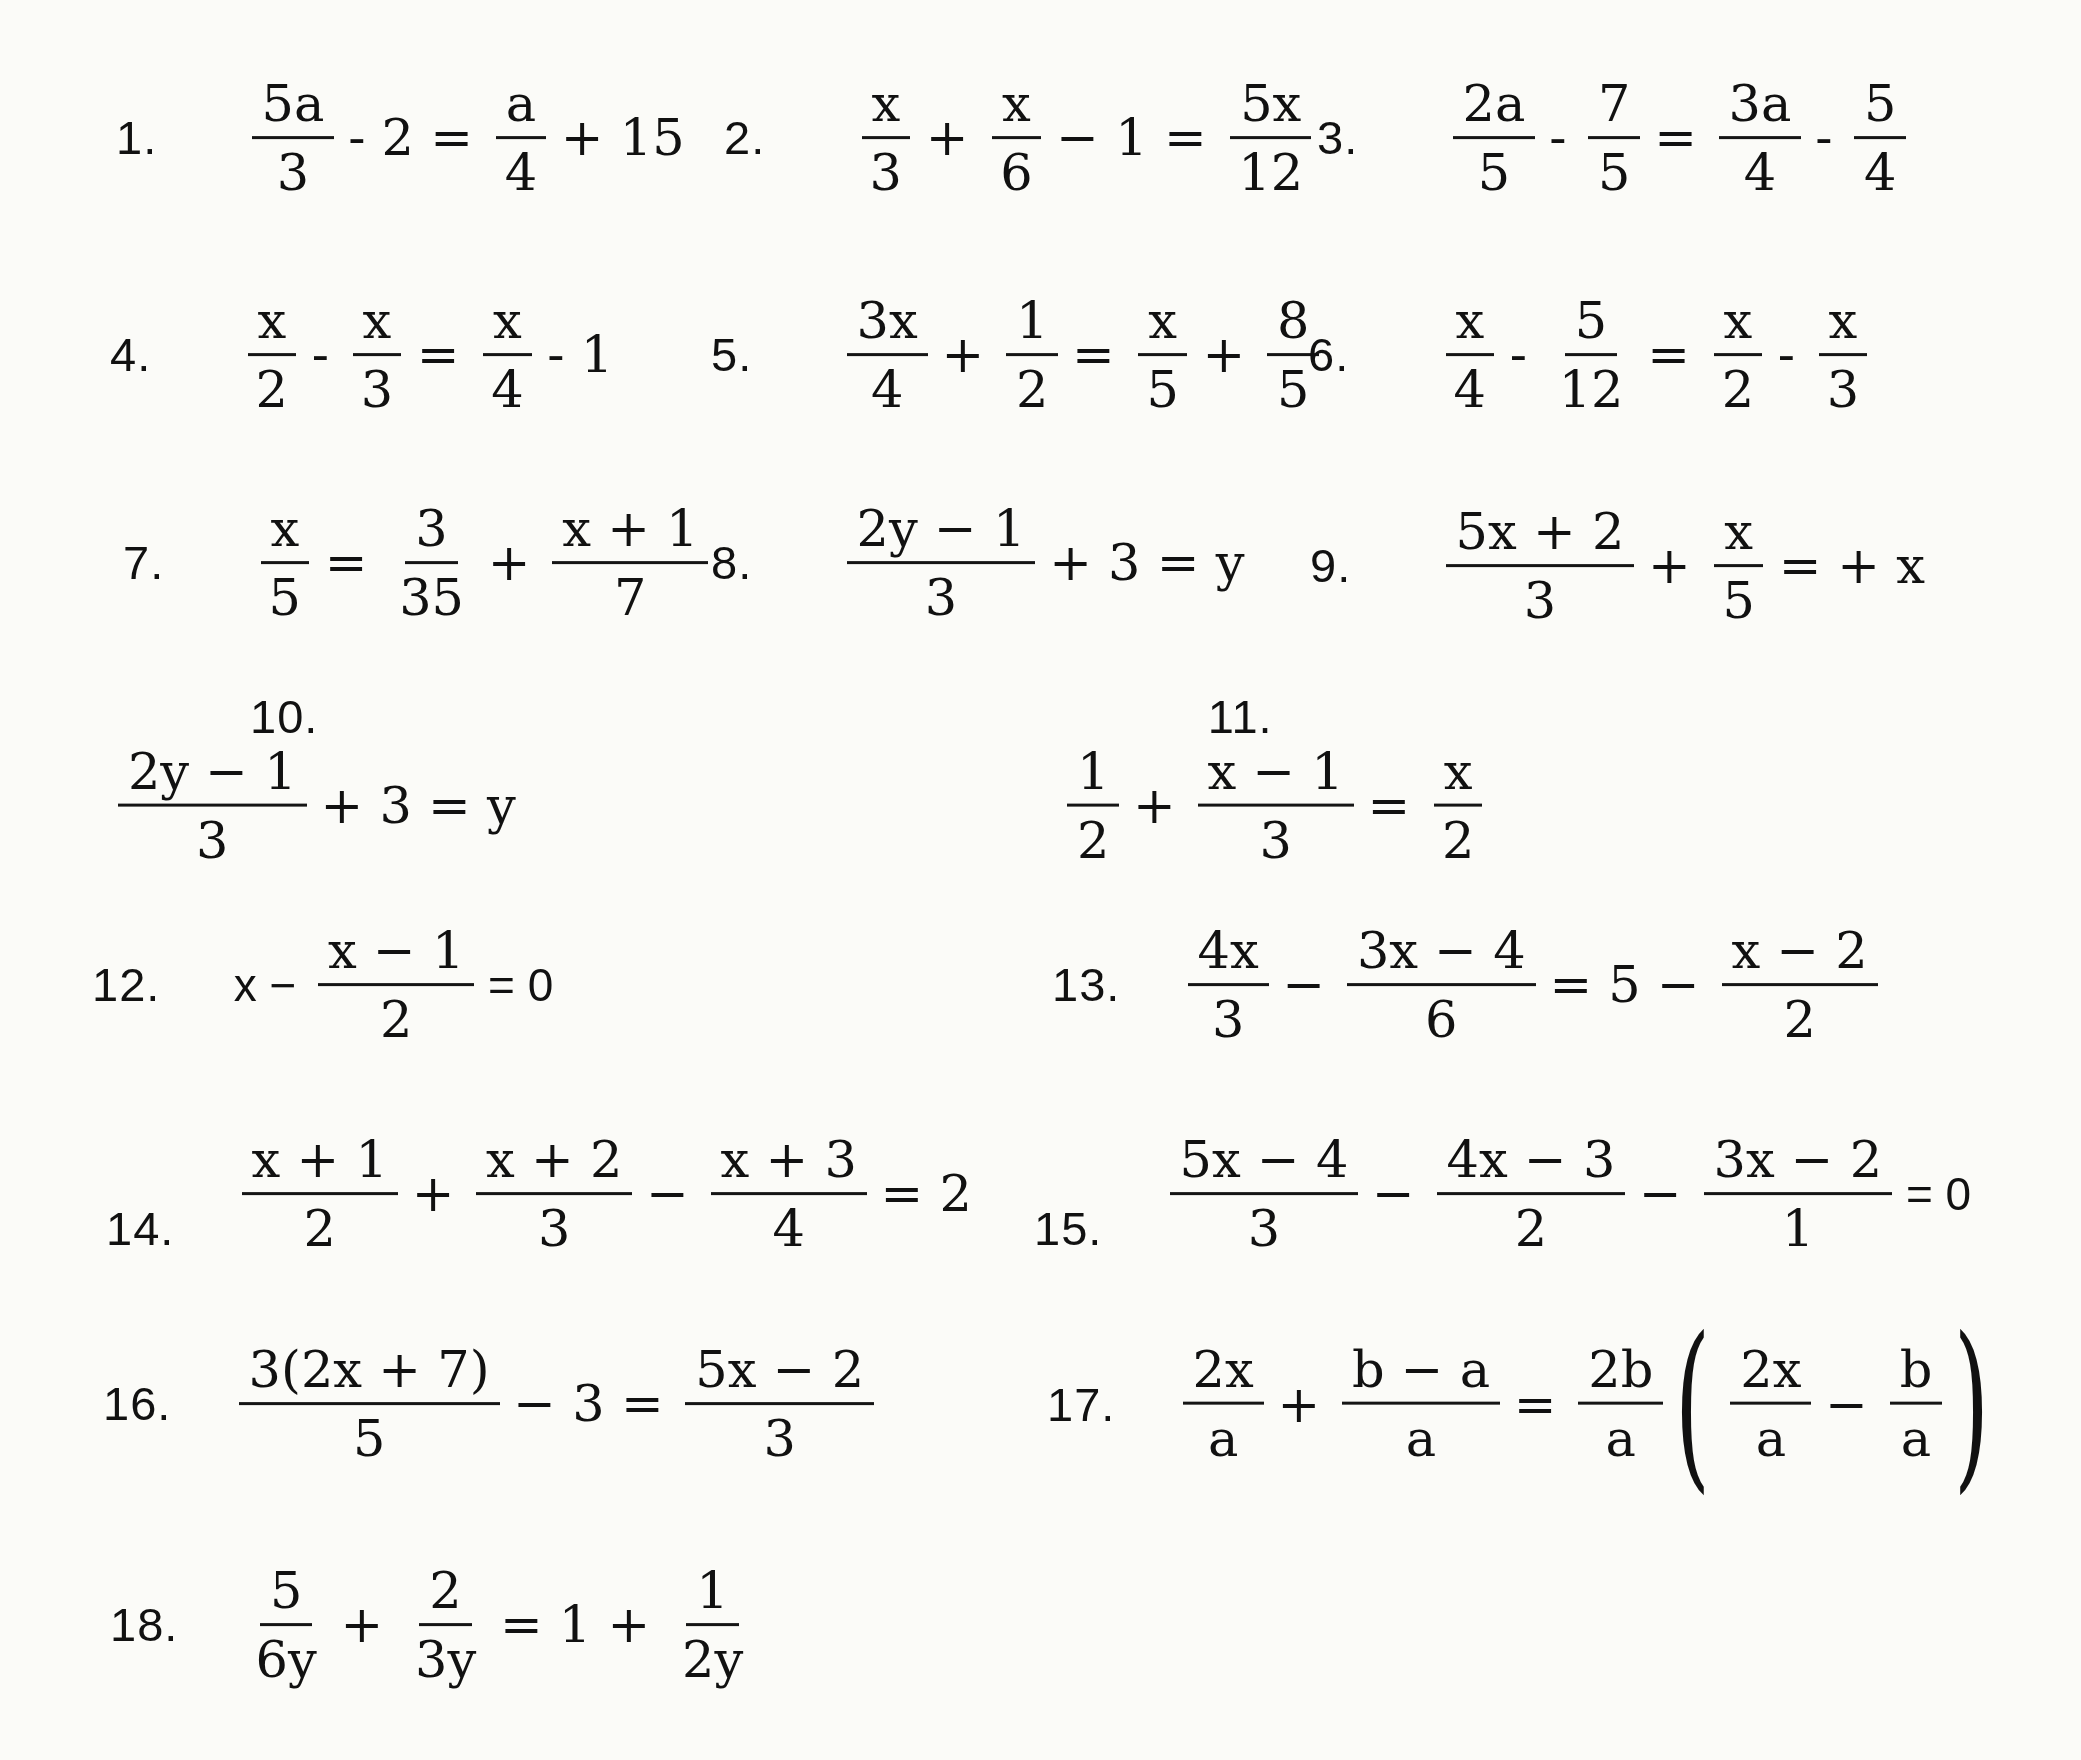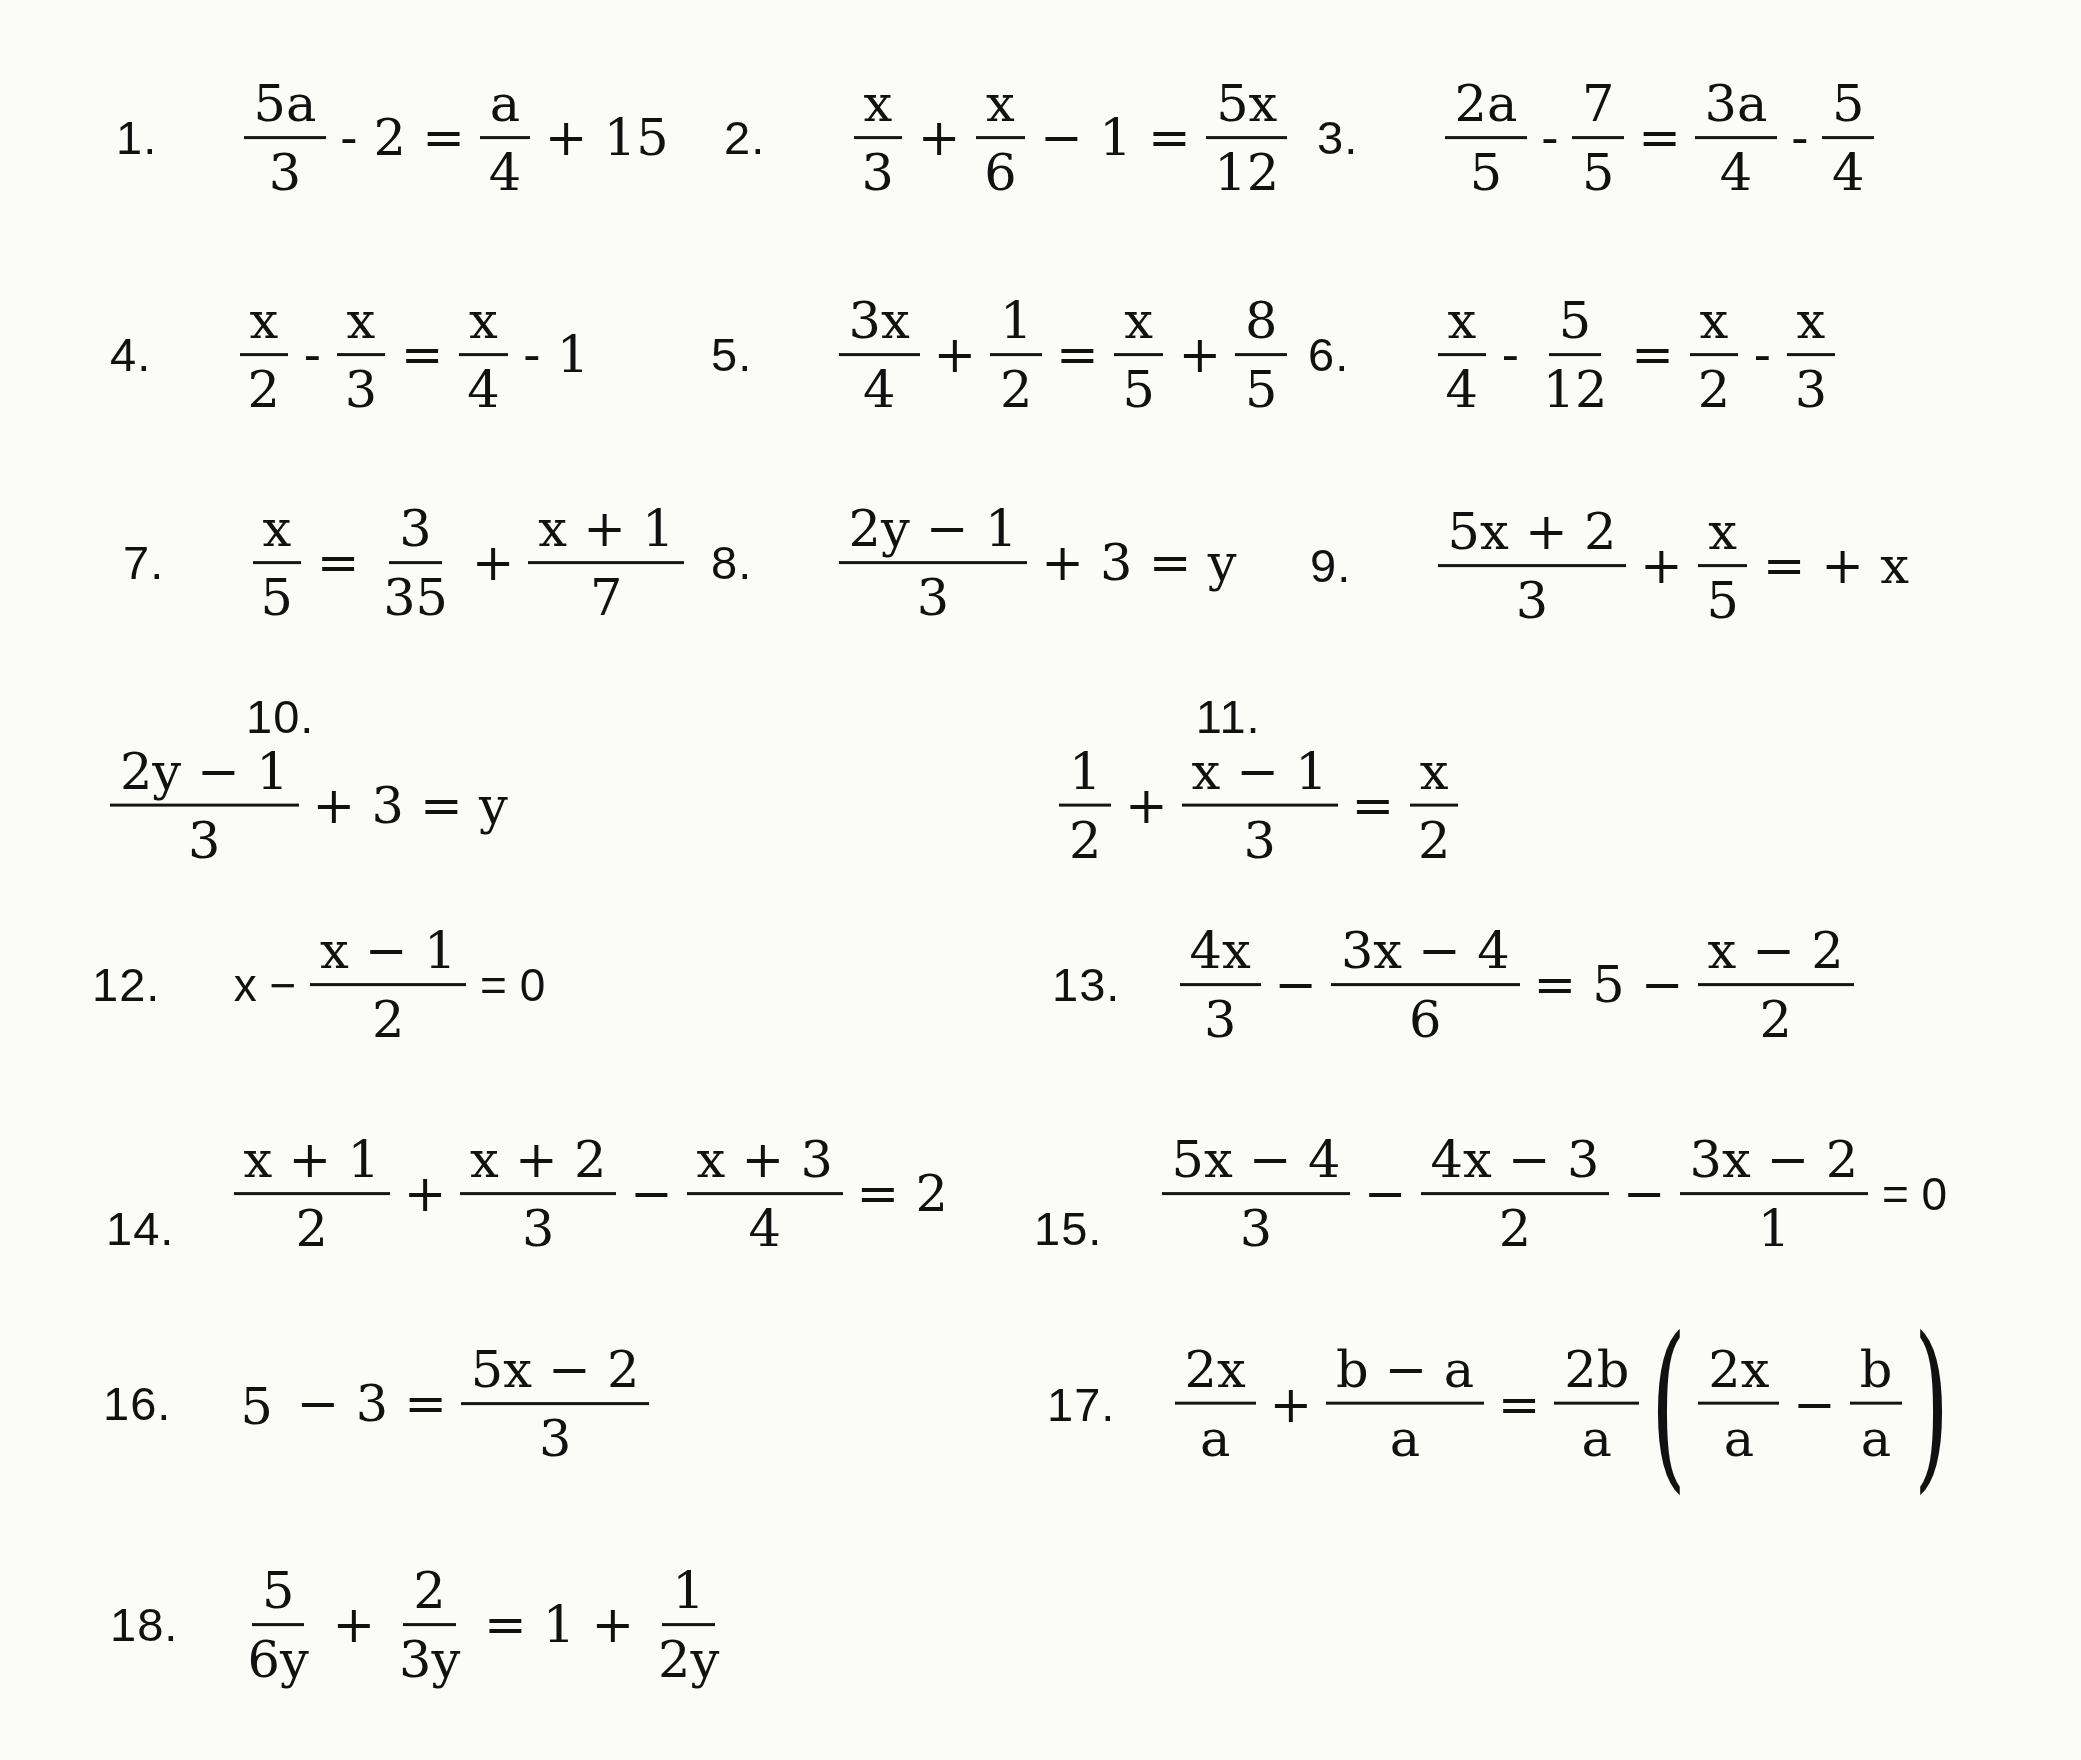--- a/index.html
+++ b/index.html
@@ -35,20 +35,21 @@
   .tok.sans {
     font-family:"Liberation Sans", sans-serif;
     font-size:46px;
   }
   .frac {
     display:inline-flex;
     flex-direction:column;
     align-items:center;
     text-align:center;
     vertical-align:middle;
+    margin-left:8px;
   }
   .fnum {
     padding:2px 9.9px 6.9px;
     border-bottom:3.9px solid #151515;
     line-height:1.0;
     white-space:pre;
   }
   .fden {
     padding:7.9px 9.9px 2px;
     line-height:1.0;
@@ -334,20 +335,21 @@
           <span class="fnum">3x − 2</span>
           <span class="fden">1</span>
         </span>
         <span class="tok sans">= 0</span>
       </div>
     </div>
     <div class="problem" style="left: 103px; top: 1404px;">
       <span class="pnum">16.</span>
       <div class="eq">
         <span class="frac">
+          <span class="fnum">3(2x + 7)</span>
           <span class="fden">5</span>
         </span>
         <span class="tok">− 3 =</span>
         <span class="frac">
           <span class="fnum">5x − 2</span>
           <span class="fden">3</span>
         </span>
       </div>
     </div>
     <div class="problem" style="left: 1047px; top: 1404px;">

